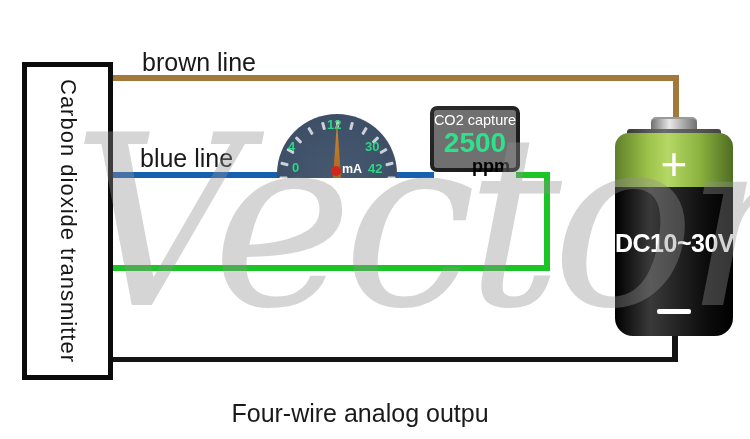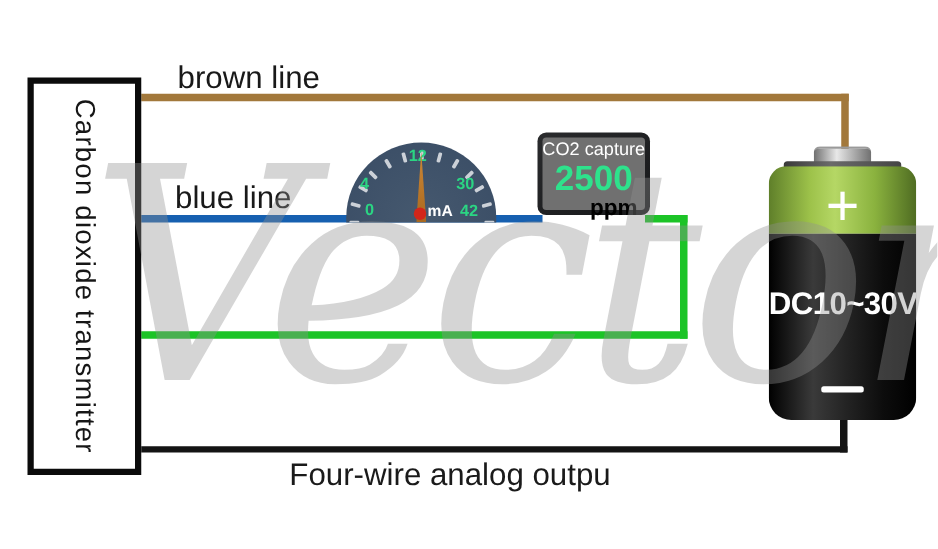--- a/index.html
+++ b/index.html
@@ -83,21 +83,21 @@
   .bat-plus{
     position:absolute;left:0;top:8px;width:118px;text-align:center;
     font-size:46px;font-weight:300;color:#fff;line-height:1;
   }
   .bat-label{
     position:absolute;left:0;top:96px;width:110px;text-align:center;
     font-size:25px;font-weight:bold;color:#fff;letter-spacing:-0.5px;white-space:nowrap;
   }
   .bat-minus{position:absolute;left:42px;top:176px;width:34px;height:5px;background:#fff;border-radius:2px;}
   
-  .caption{position:absolute;left:0;top:366px;width:720px;text-align:center;font-size:25px;color:#1a1a1a;z-index:5;}
+  .caption{position:absolute;left:0;top:399px;width:720px;text-align:center;font-size:25px;color:#1a1a1a;z-index:5;}
 </style>
 </head>
 <body>
 
 <div id="canvas">
 
   <div class="tx-box">
     <span>Carbon dioxide transmitter</span>
   </div>
 

